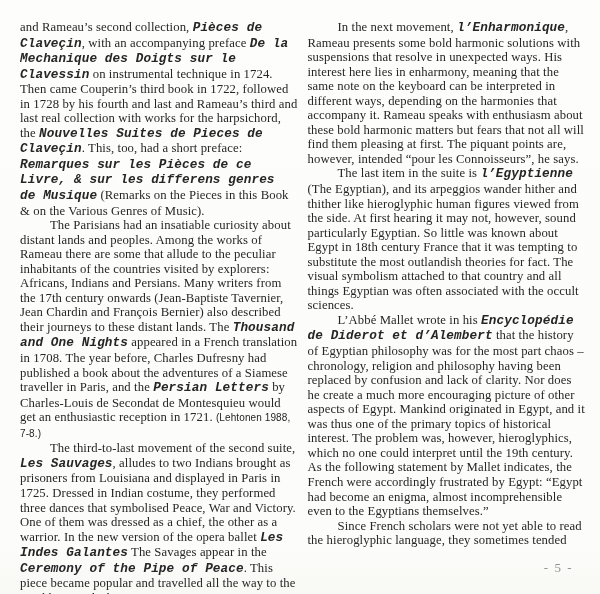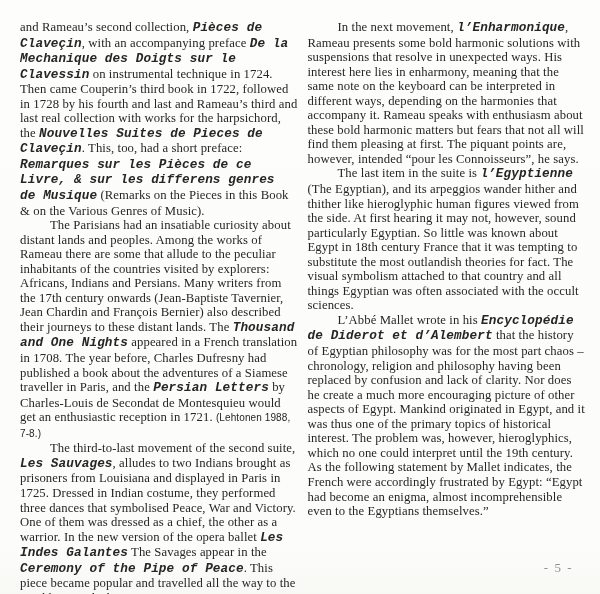--- a/index.html
+++ b/index.html
@@ -50,16 +50,17 @@
   <div class="cols">
     <div class="col">
         <p class=""><span>and Rameau’s second collection, </span><span class="title">Pièces de Claveçin</span><span>, with an accompanying preface </span><span class="title">De la Mechanique des Doigts sur le Clavessin</span><span> on instrumental technique in 1724. Then came Couperin’s third book in 1722, followed in 1728 by his fourth and last and Rameau’s third and last real collection with works for the harpsichord, the </span><span class="title">Nouvelles Suites de Pieces de Claveçin</span><span>. This, too, had a short preface: </span><span class="title">Remarques sur les Pièces de ce Livre, &amp; sur les differens genres de Musique</span><span> (Remarks on the Pieces in this Book &amp; on the Various Genres of Music).</span></p>
         <p class="indent"><span>The Parisians had an insatiable curiosity about distant lands and peoples. Among the works of Rameau there are some that allude to the peculiar inhabitants of the countries visited by explorers: Africans, Indians and Persians. Many writers from the 17th century onwards (Jean-Baptiste Tavernier, Jean Chardin and François Bernier) also described their journeys to these distant lands. The </span><span class="title">Thousand and One Nights</span><span> appeared in a French translation in 1708. The year before, Charles Dufresny had published a book about the adventures of a Siamese traveller in Paris, and the </span><span class="title">Persian Letters</span><span> by Charles-Louis de Secondat de Montesquieu would get an enthusiastic reception in 1721. </span><span class="cite">(Lehtonen 1988, 7-8.)</span></p>
         <p class="indent"><span>The third-to-last movement of the second suite, </span><span class="title">Les Sauvages</span><span>, alludes to two Indians brought as prisoners from Louisiana and displayed in Paris in 1725. Dressed in Indian costume, they performed three dances that symbolised Peace, War and Victory. One of them was dressed as a chief, the other as a warrior. In the new version of the opera ballet </span><span class="title">Les Indes Galantes</span><span> The Savages appear in the </span><span class="title">Ceremony of the Pipe of Peace</span><span>. This piece became popular and travelled all the way to the Caribbean and China.</span></p>
       </div>
     <div class="col">
         <p class="indent"><span>In the next movement, </span><span class="title">l’Enharmonique</span><span>, Rameau presents some bold harmonic solutions with suspensions that resolve in unexpected ways. His interest here lies in enharmony, meaning that the same note on the keyboard can be interpreted in different ways, depending on the harmonies that accompany it. Rameau speaks with enthusiasm about these bold harmonic matters but fears that not all will find them pleasing at first. The piquant points are, however, intended “pour les Connoisseurs”, he says.</span></p>
         <p class="indent"><span>The last item in the suite is </span><span class="title">l’Egyptienne</span><span> (The Egyptian), and its arpeggios wander hither and thither like hieroglyphic human figures viewed from the side. At first hearing it may not, however, sound particularly Egyptian. So little was known about Egypt in 18th century France that it was tempting to substitute the most outlandish theories for fact. The visual symbolism attached to that country and all things Egyptian was often associated with the occult sciences.</span></p>
         <p class="indent"><span>L’Abbé Mallet wrote in his </span><span class="title">Encyclopédie de Diderot et d’Alembert</span><span> that the history of Egyptian philosophy was for the most part chaos – chronology, religion and philosophy having been replaced by confusion and lack of clarity. Nor does he create a much more encouraging picture of other aspects of Egypt. Mankind originated in Egypt, and it was thus one of the primary topics of historical interest. The problem was, however, hieroglyphics, which no one could interpret until the 19th century. As the following statement by Mallet indicates, the French were accordingly frustrated by Egypt: “Egypt had become an enigma, almost incomprehensible even to the Egyptians themselves.”</span></p>
+        <p class="indent"><span>Since French scholars were not yet able to read the hieroglyphic language, they sometimes tended</span></p>
       </div>
   </div>
   <div class="page-number">- 5 -</div>
 </div>
 
 </body></html>

